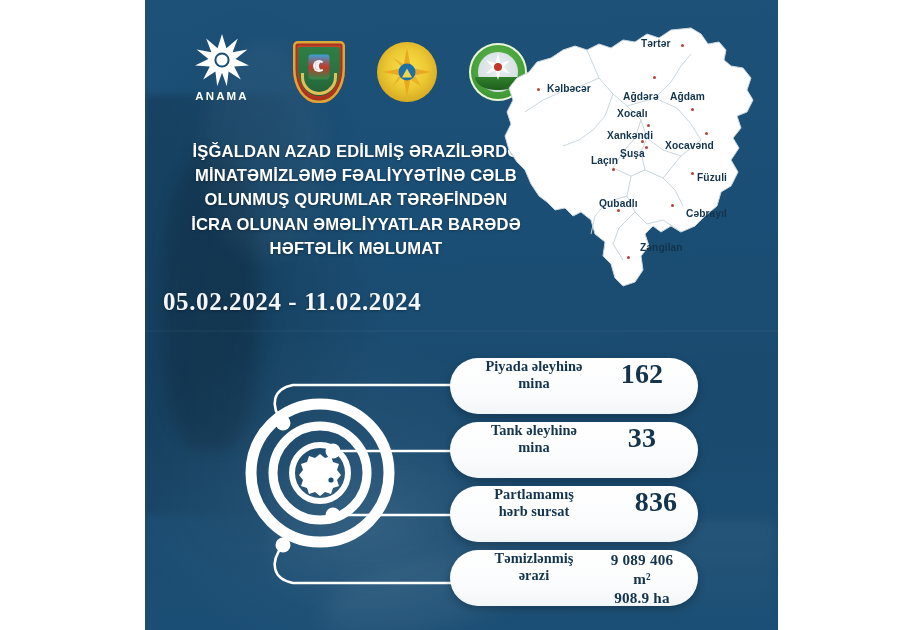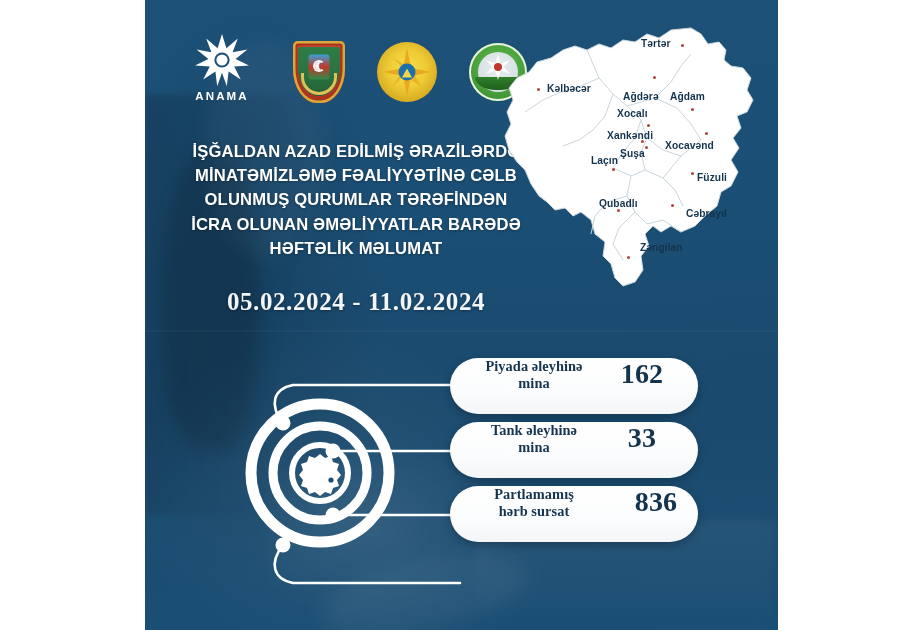--- a/index.html
+++ b/index.html
@@ -88,21 +88,21 @@
   .title {
     position:absolute; left:18px; top:140px; width:386px;
     color:#ffffff; text-align:center;
     font-size:16.6px; font-weight:700; line-height:1.46; letter-spacing:0.15px;
     text-shadow:0 1px 3px rgba(0,0,0,0.30);
   }
   .title div { white-space:nowrap; }
 
   
   .date {
-    position:absolute; left:18px; top:288px; width:386px; text-align:center;
+    position:absolute; left:18px; top:288px; width:386px; text-align:left;
     color:#f3f6f8; font-family:"Liberation Serif", serif;
     font-size:25px; font-weight:700; letter-spacing:0.6px;
     text-shadow:0 1px 3px rgba(0,0,0,0.35);
   }
 
   
   .map { position:absolute; left:350px; top:20px; width:278px; height:275px; }
   .map svg { display:block; overflow:visible; }
   .city { position:absolute; color:#13334c; font-size:10.2px; font-weight:600;
           white-space:nowrap; letter-spacing:0.1px; }
@@ -319,15 +319,25 @@
     </div>
 
     <div class="pill p3">
       <div class="pill-label">
         <span>Partlamamış</span><br>
         <span>hərb sursat</span>
       </div>
       <div class="pill-value big">836</div>
     </div>
 
+    <div class="pill p4">
+      <div class="pill-label">
+        <span>Təmizlənmiş</span><br>
+        <span>ərazi</span>
+      </div>
+      <div class="pill-value dual">
+        <span>9 089 406 m²</span><br>
+        <span>908.9 ha</span>
+      </div>
+    </div>
 
   </div>
 </div>
 
 </body></html>

